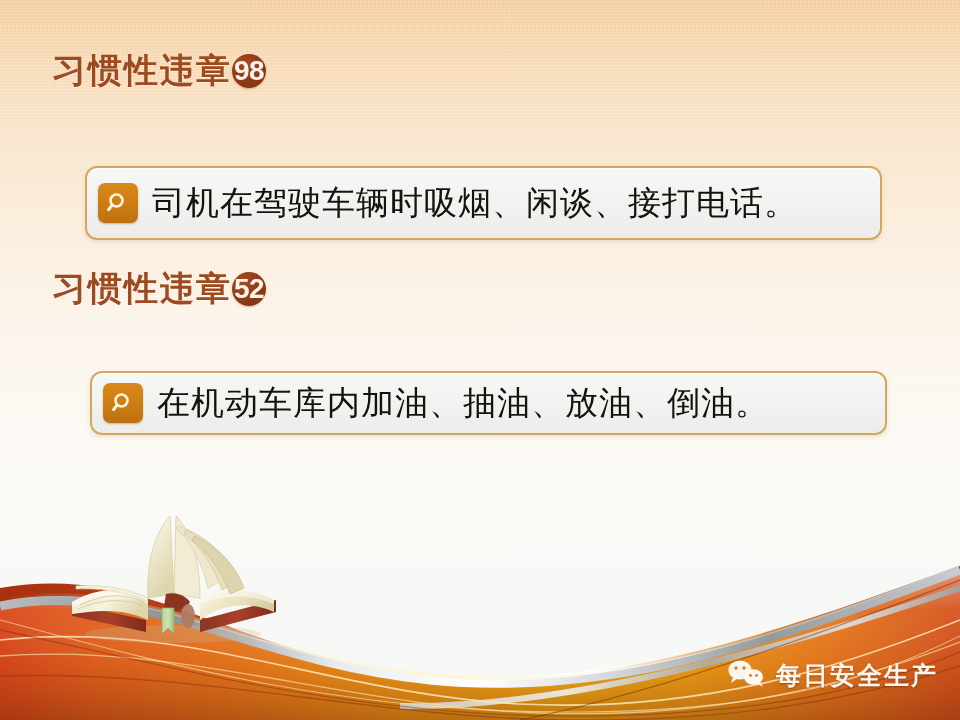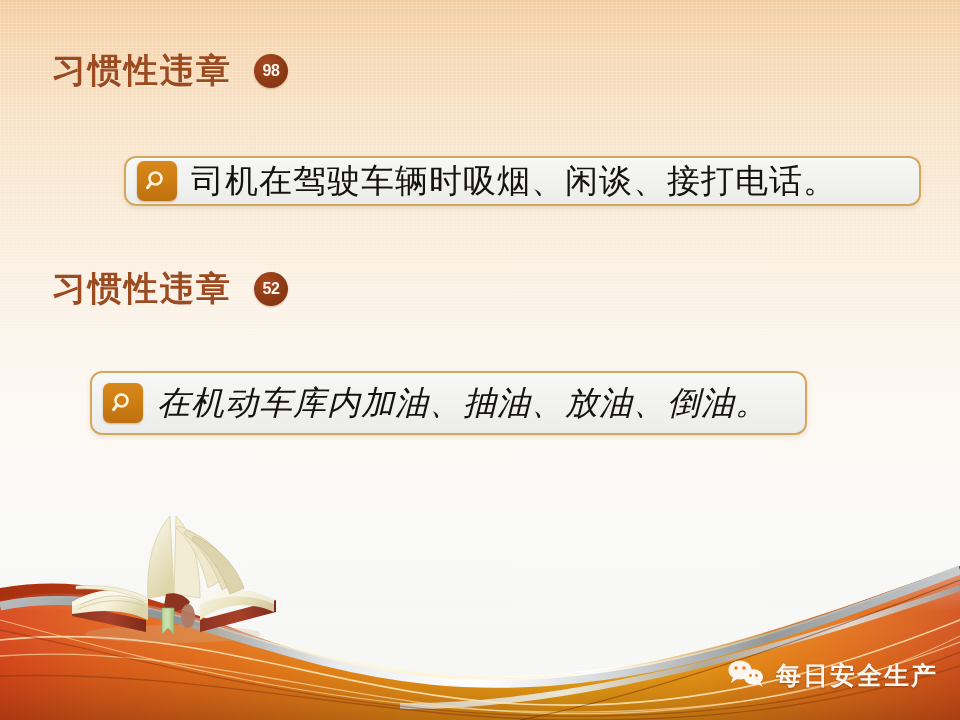--- a/index.html
+++ b/index.html
@@ -52,39 +52,37 @@
     inset: 0;
     z-index: 6;
   }
 
   
   .heading {
     position: absolute;
     display: flex;
     align-items: center;
     white-space: nowrap;
-    gap: 8px;
   }
   .heading-text {
     font-family: "Liberation Serif", "DejaVu Serif", serif;
     font-size: 34px;
     font-weight: 700;
     letter-spacing: 2px;
     color: #9c4a20;
     text-shadow: 0 1px 0 rgba(255,255,255,0.45);
   }
   .badge {
-    margin-left: 14px;
     width: 34px;
     height: 34px;
     border-radius: 50%;
     background: radial-gradient(circle at 35% 30%, #a8491f 0%, #8d3a15 55%, #7a3010 100%);
     color: #fdf4ec;
     font-family: "Liberation Sans", "DejaVu Sans", sans-serif;
-    font-size: 16px;
+    font-size: 28px;
     font-weight: 700;
     line-height: 34px;
     text-align: center;
     letter-spacing: -0.5px;
     box-shadow: 0 1px 2px rgba(120,60,20,0.30);
   }
 
   #heading-1 { left: 52px; top: 48px; }
   #heading-2 { left: 52px; top: 266px; }
 
@@ -95,22 +93,22 @@
     align-items: center;
     box-sizing: border-box;
     border: 2px solid #d3a75c;
     border-radius: 12px;
     background: linear-gradient(180deg, #f7f7f5 0%, #f2f2f0 48%, #ececeb 100%);
     box-shadow:
       0 1px 0 rgba(255,255,255,0.9) inset,
       0 2px 5px rgba(160,120,70,0.18);
     padding: 0 14px 0 11px;
   }
-  #stmt-box-1 { left: 85px; top: 156px; width: 797px; height: 50px; margin-left: 39px; }
-  #stmt-box-2 { left: 90px; top: 371px; width: 717px; height: 64px; font-style: italic; }
+  #stmt-box-1 { left: 85px; top: 166px; width: 797px; height: 74px; }
+  #stmt-box-2 { left: 90px; top: 371px; width: 797px; height: 64px; }
 
   .search-icon {
     flex: 0 0 auto;
     width: 40px;
     height: 40px;
     border-radius: 7px;
     background: linear-gradient(180deg, #d9891b 0%, #cd7d12 50%, #bd7110 100%);
     box-shadow: 0 1px 2px rgba(120,70,10,0.35);
     position: relative;
   }

